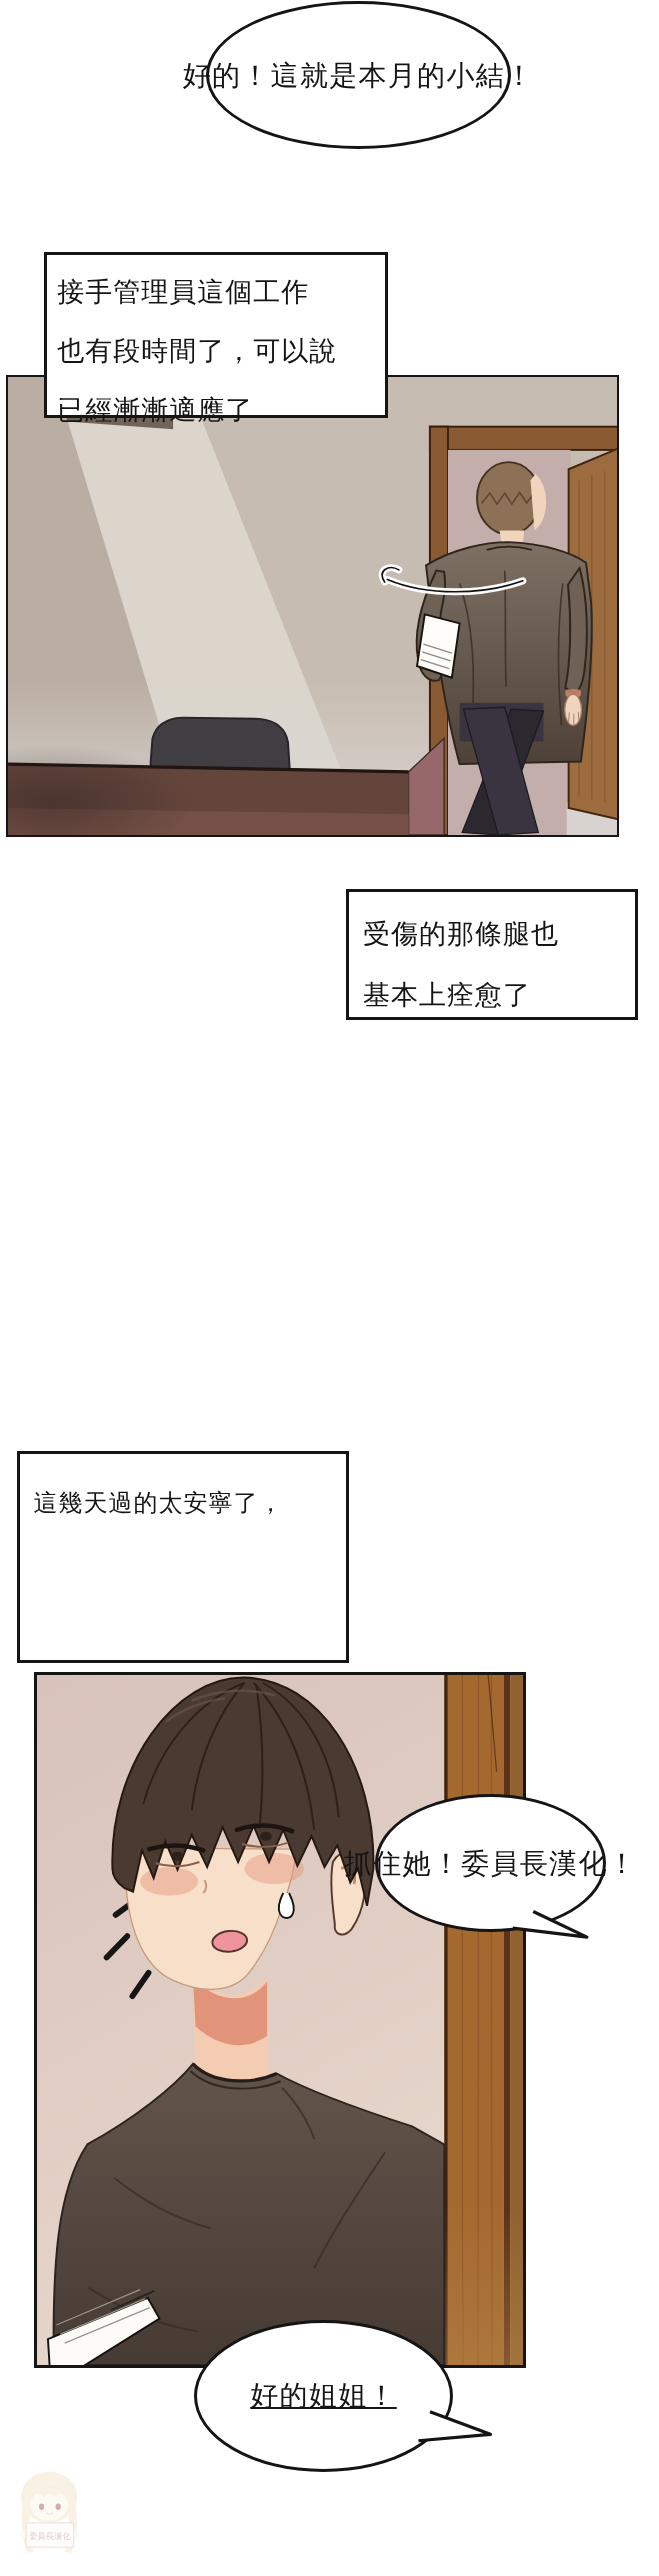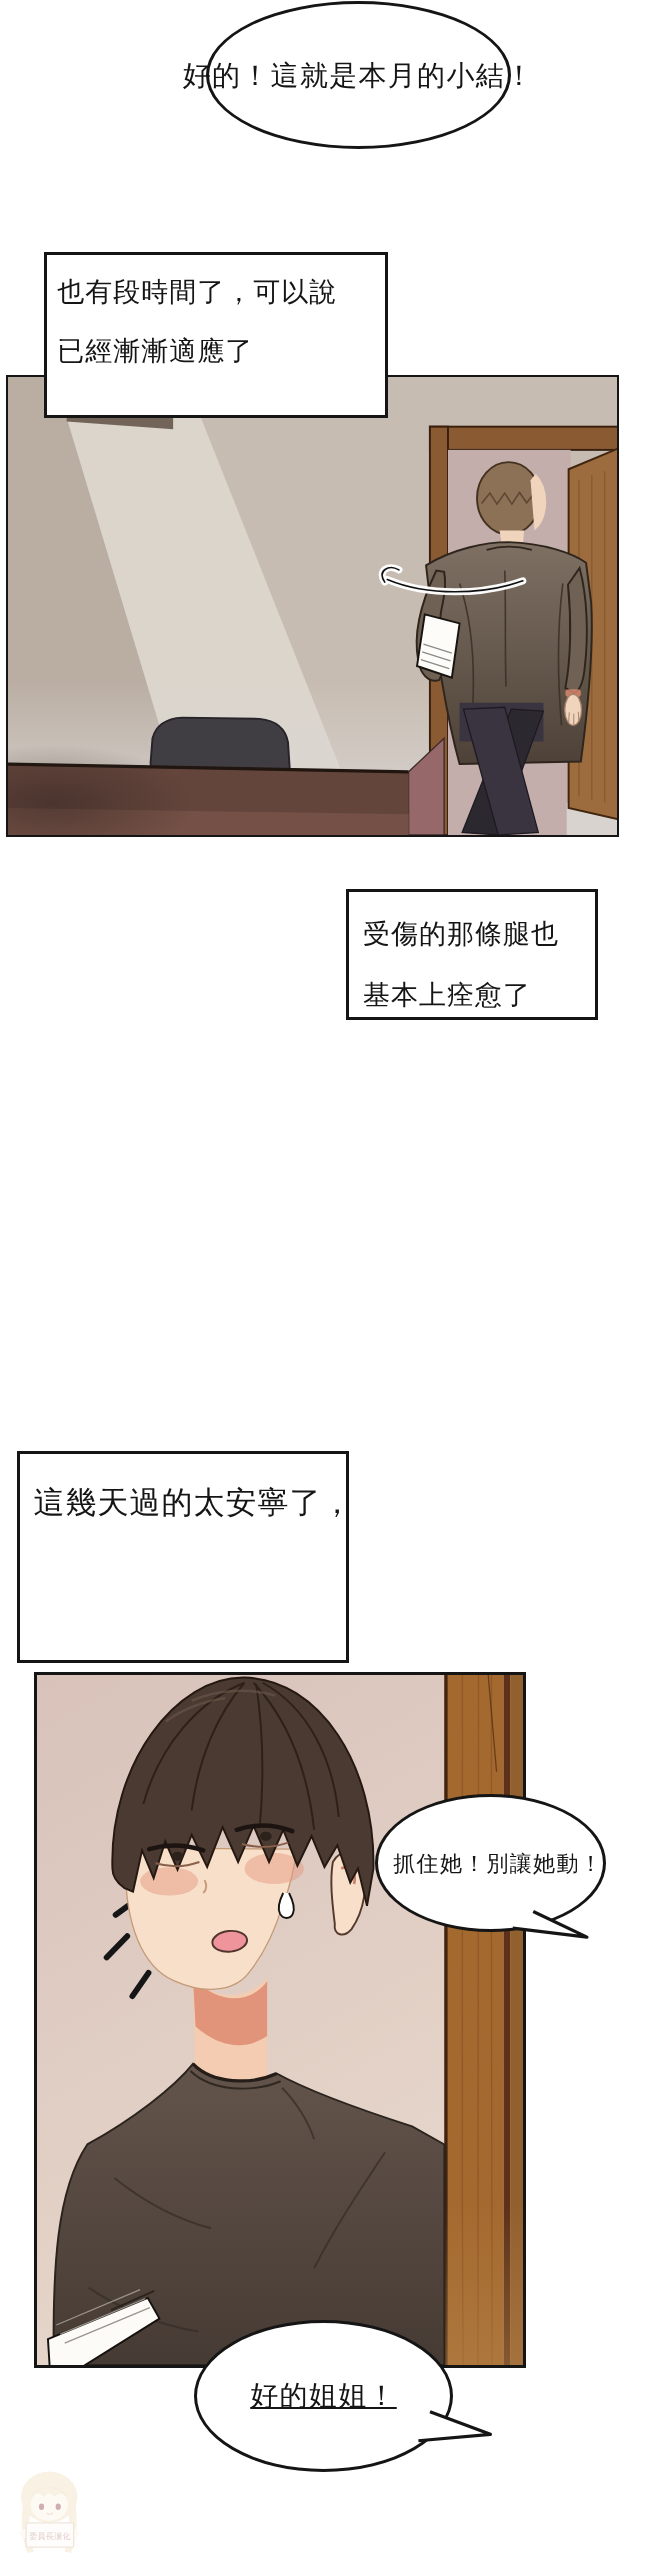--- a/index.html
+++ b/index.html
@@ -22,46 +22,47 @@
   }
   .bubble .line{white-space:nowrap;letter-spacing:1.3px;text-align:center;}
   .tail{position:absolute;z-index:7;overflow:visible;}
   
   .b-top{left:206px;top:1.3px;width:305px;height:148px;font-size:28px;}
   .b-top .line{line-height:53px;}
   
   .c-adapt{left:44px;top:252px;width:344px;height:166px;font-size:27px;padding:7.7px 0 0 10.3px;}
   .c-adapt .line{line-height:59px;}
   
-  .c-leg{left:346px;top:889px;width:252px;height:131px;font-size:27px;padding:11.6px 0 0 14px;}
+  .c-leg{left:346px;top:889px;width:292px;height:131px;font-size:27px;padding:11.6px 0 0 14px;}
   .c-leg .line{line-height:61px;}
   
-  .c-peace{left:17.4px;top:1451px;width:332px;height:212px;font-size:31px;padding:18px 0 0 13px;}
+  .c-peace{left:17.4px;top:1451px;width:332px;height:212px;font-size:24px;padding:18px 0 0 13px;}
   .c-peace .line{line-height:62px;}
   
-  .b-grab{left:375px;top:1794px;width:231px;height:138px;font-size:22px;justify-content:flex-end;}
+  .b-grab{left:375px;top:1794px;width:231px;height:138px;font-size:28px;}
   .b-grab .line{line-height:53px;}
   
   .b-reply{left:194px;top:2320px;width:259px;height:152px;font-size:28px;text-decoration:underline;}
   .b-reply .line{line-height:52px;}
   .p1{left:6.4px;top:375px;width:613px;height:462px;z-index:1;}
   .p2{left:34px;top:1672px;width:492px;height:696px;z-index:1;border-width:3.2px;}
   .watermark{position:absolute;left:11.6px;top:2468px;width:77px;height:89px;opacity:.55;z-index:2;}
 </style>
 </head>
 <body>
 
 <div class="page">
 
   <div class="bubble b-top">
     <div class="line">好的！這就是</div>
     <div class="line">本月的小結！</div>
   </div>
 
   <div class="caption c-adapt">
+    <div class="line">接手管理員這個工作</div>
     <div class="line">也有段時間了，可以說</div>
     <div class="line">已經漸漸適應了</div>
   </div>
 
   <div class="panel p1">
     <svg viewBox="0 0 944 710" preserveAspectRatio="none">
       <defs>
         <linearGradient id="hazeG" x1="0" y1="0" x2="0" y2="1">
           <stop offset="0" stop-color="#dad6d3" stop-opacity="0"></stop>
           <stop offset="1" stop-color="#dad6d3" stop-opacity="1"></stop>
@@ -198,21 +199,21 @@
         <path d="M 120,780 C 170,820 220,845 270,858 M 540,740 C 500,800 460,860 430,920 M 80,950 C 140,990 200,1010 250,1018 M 380,640 C 400,660 420,690 430,720" stroke="#38302a" stroke-width="3" opacity=".8" fill="none"></path>
         <path d="M 115,985 L 182,955" style="stroke:var(--shirt-line,#2b231e)" stroke-width="3" fill="none"></path>
         <polygon points="17,1030 172,966 190,998 62,1078 20,1078" fill="#fcfbf8" stroke="#15110e" stroke-width="3"></polygon>
         <path d="M 30,1008 L 160,953 M 36,1022 L 168,967 M 43,1036 L 175,981" stroke="#9a948c" stroke-width="2" fill="none"></path>
       </g>
     </svg>
   </div>
 
   <div class="bubble b-grab">
     <div class="line">抓住她！</div>
-    <div class="line">別讓她動！</div>
+    <div class="line">委員長漢化！</div>
   </div>
   <svg class="tail" style="left:502px;top:1900px;width:97px;height:48px" viewBox="0 0 150 75">
     <path d="M 48,18 L 132,58 L 16,44" fill="#ffffff" style="stroke:var(--ink,#151515)" stroke-width="5" stroke-linejoin="round"></path>
   </svg>
 
   <div class="bubble b-reply">
     <div class="line">好的姐姐！</div>
   </div>
   <svg class="tail" style="left:412px;top:2402px;width:90px;height:55px" viewBox="0 0 140 85">
     <path d="M 28,15 L 122,50 L 10,60" fill="#ffffff" style="stroke:var(--ink,#151515)" stroke-width="5" stroke-linejoin="round"></path>

